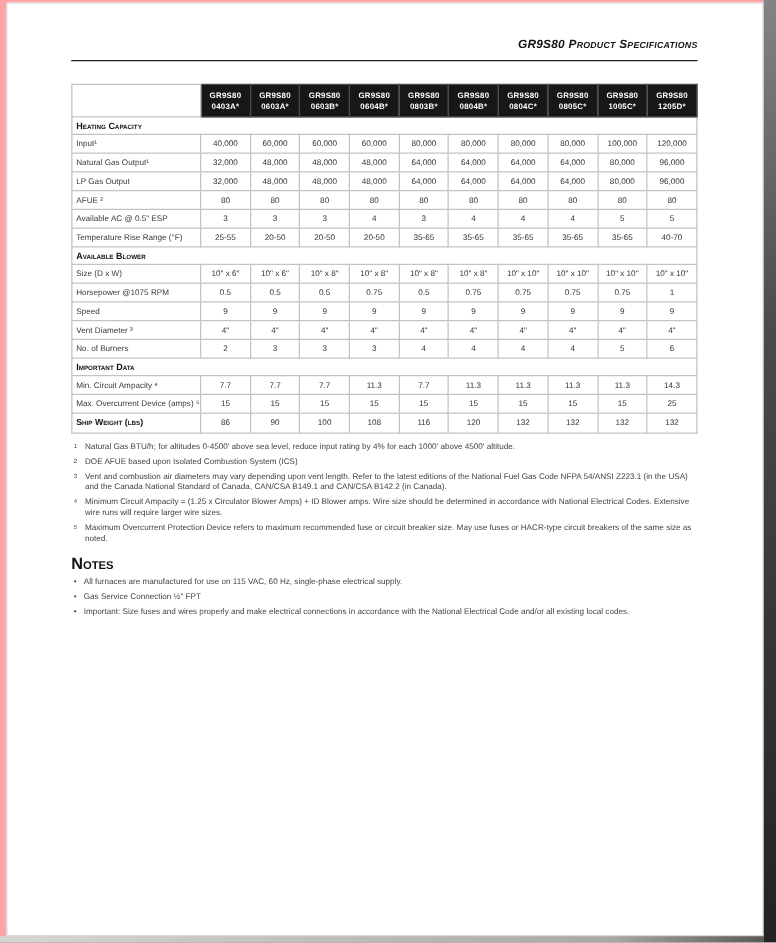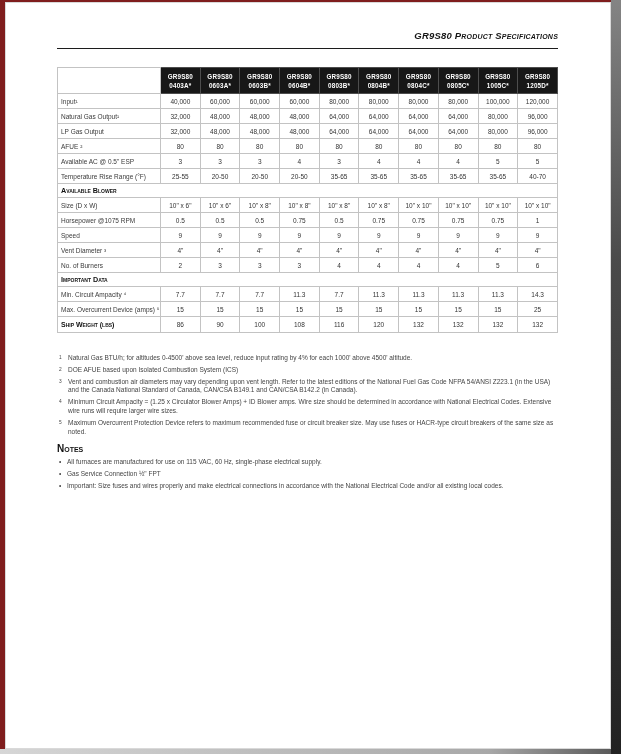--- a/index.html
+++ b/index.html
@@ -1,19 +1,19 @@
 <!DOCTYPE html>
 <html><head>
 <meta charset="utf-8">
 <style>
   * { margin:0; padding:0; box-sizing:border-box; }
   html,body { background:#9a9a9a; }
   body { font-family:"Liberation Sans", sans-serif; }
 
-  .canvas { position:relative; width:621px; height:754px; background:#7f1d1d; overflow:hidden; }
+  .canvas { position:relative; width:621px; height:754px; background:#fca5a5; overflow:hidden; }
 
   .page {
     position:absolute; left:5px; top:2px; width:606px; height:747px;
     background:#ffffff; border:1px solid #d9d9d9;
   }
 
   .edge-right {
     position:absolute; right:0; top:0; width:10px; height:754px;
     background:linear-gradient(180deg,#848484 0%, #4a4a4a 35%, #222222 100%);
   }
@@ -64,21 +64,21 @@
   }
 
   
   .below-table { position:absolute; left:51px; top:351px; width:502px; }
 
   .footnotes { list-style:none; font-size:6.5px; color:#444; }
   .footnotes li { position:relative; padding-left:11px; margin-bottom:3px; line-height:8.8px; }
   .footnotes li sup { position:absolute; left:2px; top:0; font-size:4.8px; color:#444; }
 
   .notes-title {
-    font-variant:small-caps; font-weight:bold; font-size:10px; color:#111;
+    font-variant:small-caps; font-weight:bold; font-size:13px; color:#111;
     margin:7px 0 4px 0;
   }
   .notes-list { list-style:none; font-size:6.5px; color:#444; }
   .notes-list li { position:relative; padding-left:10px; margin-bottom:3px; line-height:8.8px; }
   .notes-list li::before { content:"\2022"; position:absolute; left:2px; top:0; }
 </style>
 </head>
 <body>
 
 <div class="canvas">
@@ -128,20 +128,23 @@
               <span class="series">GR9S80</span>
               <span class="num">1005C*</span>
             </th>
             <th class="model">
               <span class="series">GR9S80</span>
               <span class="num">1205D*</span>
             </th>
           </tr>
         </thead>
       <tbody>
+          <tr class="section-row">
+            <th colspan="11">Heating Capacity</th>
+          </tr>
           <tr class="data-row">
             <td class="label">Input¹</td>
             <td class="val">40,000</td>
             <td class="val">60,000</td>
             <td class="val">60,000</td>
             <td class="val">60,000</td>
             <td class="val">80,000</td>
             <td class="val">80,000</td>
             <td class="val">80,000</td>
             <td class="val">80,000</td>

